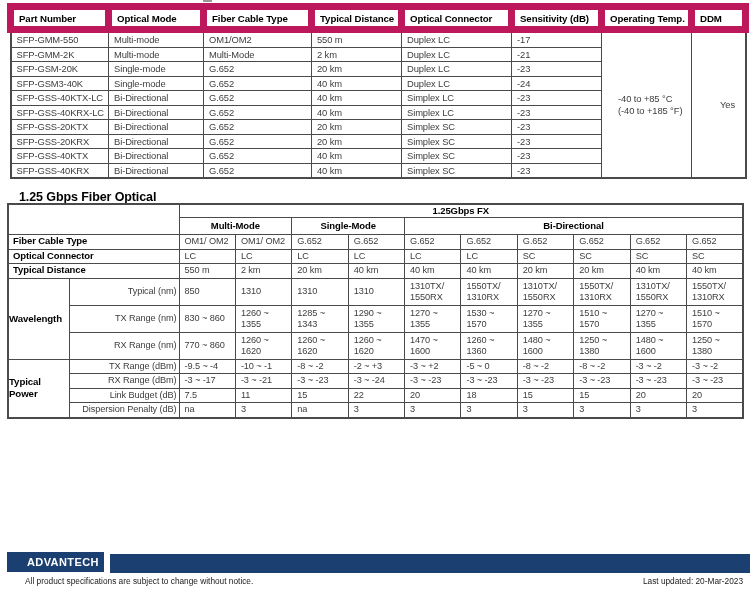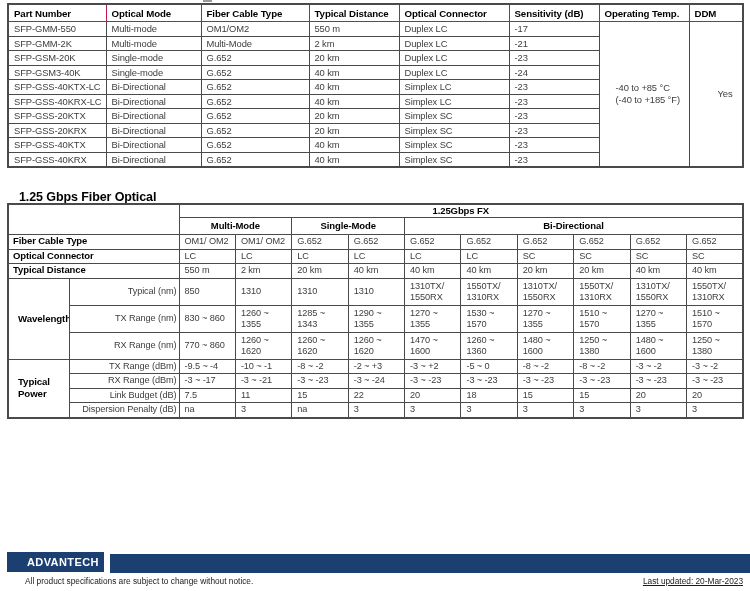--- a/index.html
+++ b/index.html
@@ -7,53 +7,53 @@
     width:750px;height:591px;position:relative;background:#ffffff;
     font-family:"Liberation Sans",sans-serif;color:#3d3d3d;overflow:hidden;
   }
   
   table{border-collapse:collapse;table-layout:fixed;border:2px solid #4a4a4a;background:#fff;}
   th,td{overflow:hidden;}
 
   
   #t1{position:absolute;left:7px;top:3px;width:735px;}
   #t1 th{font-size:9.7px;font-weight:bold;color:#000;text-align:left;
-         padding:1px 2px 1px 5px;height:14px;border:1px solid #be185d;letter-spacing:-0.1px;}
+         padding:1px 2px 1px 5px;height:14px;border:7px solid #be185d;letter-spacing:-0.1px;}
   #t1 td{font-size:9.4px;text-align:left;padding:0 2px 0 5px;height:13.5px;
          border:1px solid #4a4a4a;letter-spacing:-0.1px;}
   #t1 td.merged{vertical-align:middle;white-space:pre-line;line-height:1.3;}
   #t1 td.ot{padding-left:16px;}
   #t1 td.ddm{padding-left:28px;}
 
   
   #sec-title{position:absolute;left:7px;top:178px;margin:12px;font-size:12.5px;
              font-weight:bold;color:#000;letter-spacing:-0.1px;}
 
   
   #t2{position:absolute;left:7px;top:203px;width:735px;}
   #t2 th,#t2 td{border:1px solid #4a4a4a;font-size:9.2px;padding:0 2px 0 5px;
                 text-align:left;line-height:1.15;letter-spacing:-0.1px;vertical-align:middle;}
   #t2 thead th{font-weight:bold;color:#000;text-align:center;padding:0 2px;border-radius:6px;}
   #t2 tr.r-fx th{height:12px;font-size:9.5px;}
   #t2 tr.r-modes th{height:16px;font-size:9.5px;}
   #t2 th.lbl{font-weight:bold;color:#000;font-size:9.5px;text-align:left;padding-left:4px;}
   #t2 th.glbl{font-weight:bold;color:#000;font-size:9.7px;text-align:left;
-              padding-left:9px;vertical-align:middle;line-height:1.2;}
+              padding-left:0;vertical-align:middle;line-height:1.2;}
   #t2 td.sub{font-weight:normal;color:#3d3d3d;text-align:right;}
   #t2 tr.rh-spec td,#t2 tr.rh-spec th{height:13.5px;}
   #t2 tr.rh-tall td,#t2 tr.rh-tall th{height:26px;}
   #t2 tr.rh-pw td,#t2 tr.rh-pw th{height:13.5px;}
 
   
   #logo{position:absolute;left:7px;top:552px;width:97px;height:20px;color:#fff;
         font-weight:bold;font-size:11px;letter-spacing:0.4px;display:flex;
         align-items:center;padding-left:20px;box-sizing:border-box;}
   #bar{position:absolute;left:110px;top:554px;width:640px;height:19px;}
   #disclaimer{position:absolute;left:25px;top:576px;font-size:8.3px;color:#1a1a1a;}
-  #updated{position:absolute;right:7px;top:576px;font-size:8.3px;color:#1a1a1a;text-align:right;text-decoration:underline;}
+  #updated{position:absolute;right:7px;top:576px;font-size:8.3px;color:#1a1a1a;text-align:right;}
 
   
   #top-remnant{position:absolute;left:203px;top:0;width:9px;height:2px;background:#9a9a9a;}
 </style>
 </head>
 <body>
 
 <div id="top-remnant"></div>
 
 <table id="t1">

